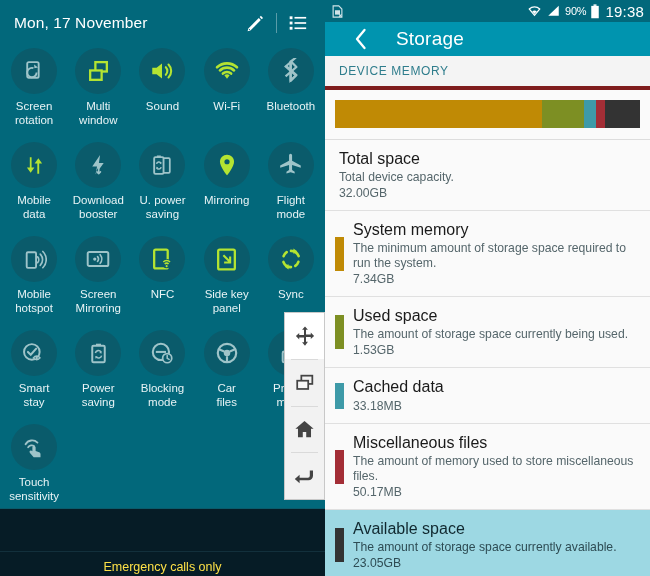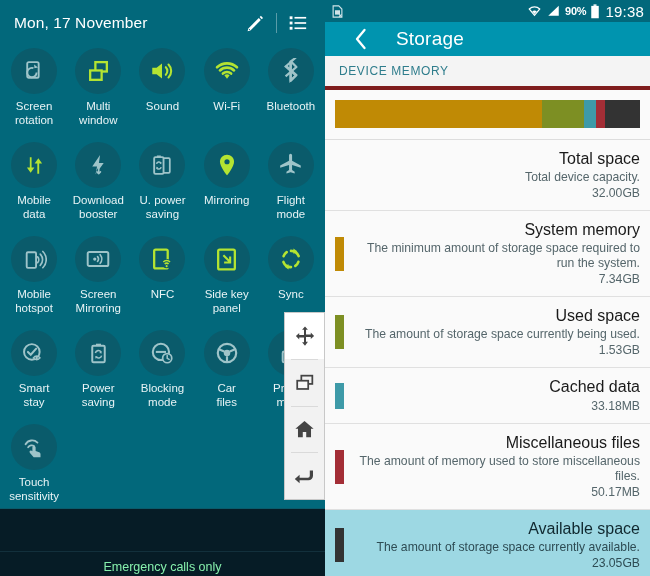--- a/index.html
+++ b/index.html
@@ -78,21 +78,21 @@
   .qs-emergency-sep {
     position: absolute;
     left: 0; right: 0; bottom: 24px;
     height: 1px;
     background: #12303C;
   }
   .qs-emergency {
     position: absolute;
     left: 0; right: 0; bottom: 2px;
     text-align: center;
-    color: #86efac;
+    color: #fde047;
     font-size: 12.5px;
   }
 
   
   .float-bar {
     position: absolute;
     left: 284px; top: 312px;
     width: 41px; height: 188px;
     background: #F2F2F2;
     border: 1px solid #C8C8C8;
@@ -116,21 +116,21 @@
   .status-bar {
     height: 22px;
     background: #02687B;
     display: flex; align-items: center;
     padding: 0 6px 0 5px;
     color: #FFFFFF;
     font-size: 12px;
   }
   .sb-left { display: flex; align-items: center; }
   .sb-right { margin-left: auto; display: flex; align-items: center; gap: 4px; }
-  .sb-battery-pct { font-size: 11px; font-weight: bold; letter-spacing: -.2px; }
+  .sb-battery-pct { font-size: 11px; font-weight: normal; letter-spacing: -.2px; }
   .sb-clock { font-size: 15px; letter-spacing: .2px; margin-left: 1px; }
 
   .app-bar {
     height: 34px;
     background: #0094AF;
     display: flex; align-items: center;
     padding-left: 28px;
     gap: 28px;
   }
   .app-bar-title {
@@ -161,21 +161,20 @@
     width: 100%;
     overflow: hidden;
   }
   .usage-seg { height: 100%; }
 
   .srow {
     display: flex;
     background: #FAFAFA;
     border-bottom: 1px solid #E0E0E0;
     padding: 9px 10px 9px 0;
-    text-align: right;
   }
   .srow.plain { padding-left: 14px; }
   .srow.highlight { background: #9DD8E3; border-bottom: 1px solid #8AC9D6; }
   .swatch-col {
     width: 28px;
     display: flex; align-items: center; justify-content: center;
     flex: 0 0 28px;
   }
   .swatch {
     width: 9px; height: 34px;

